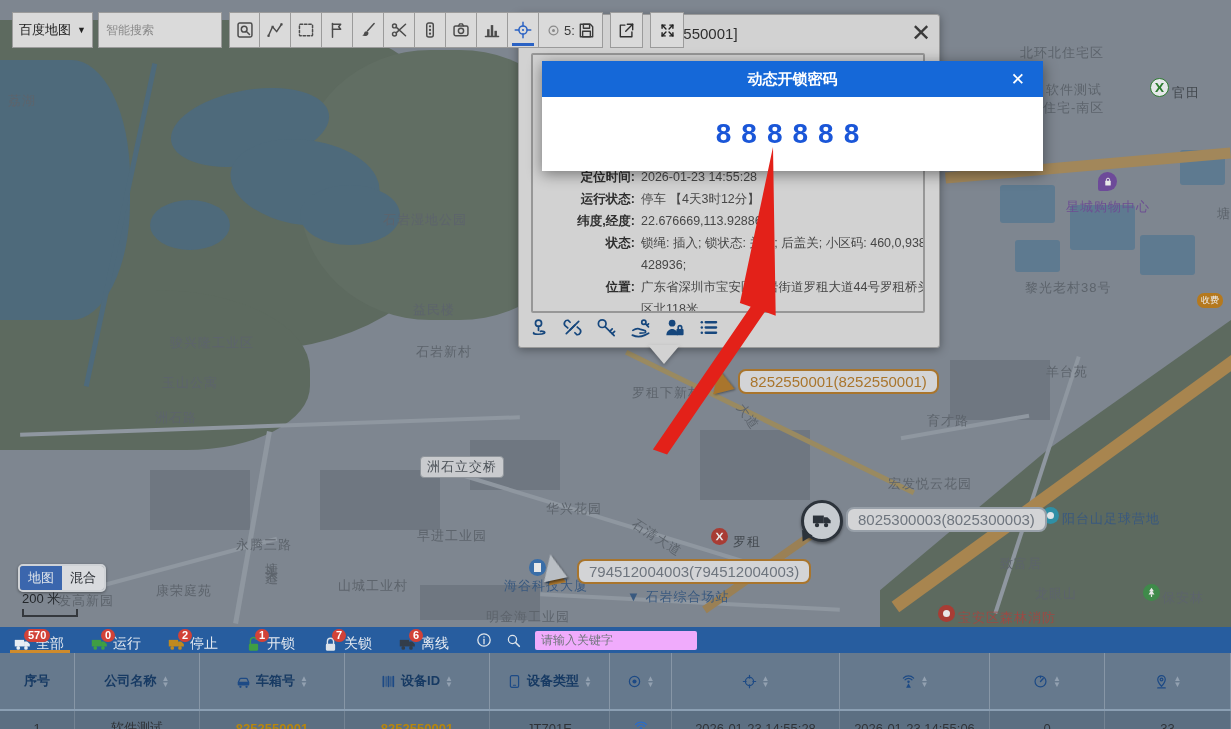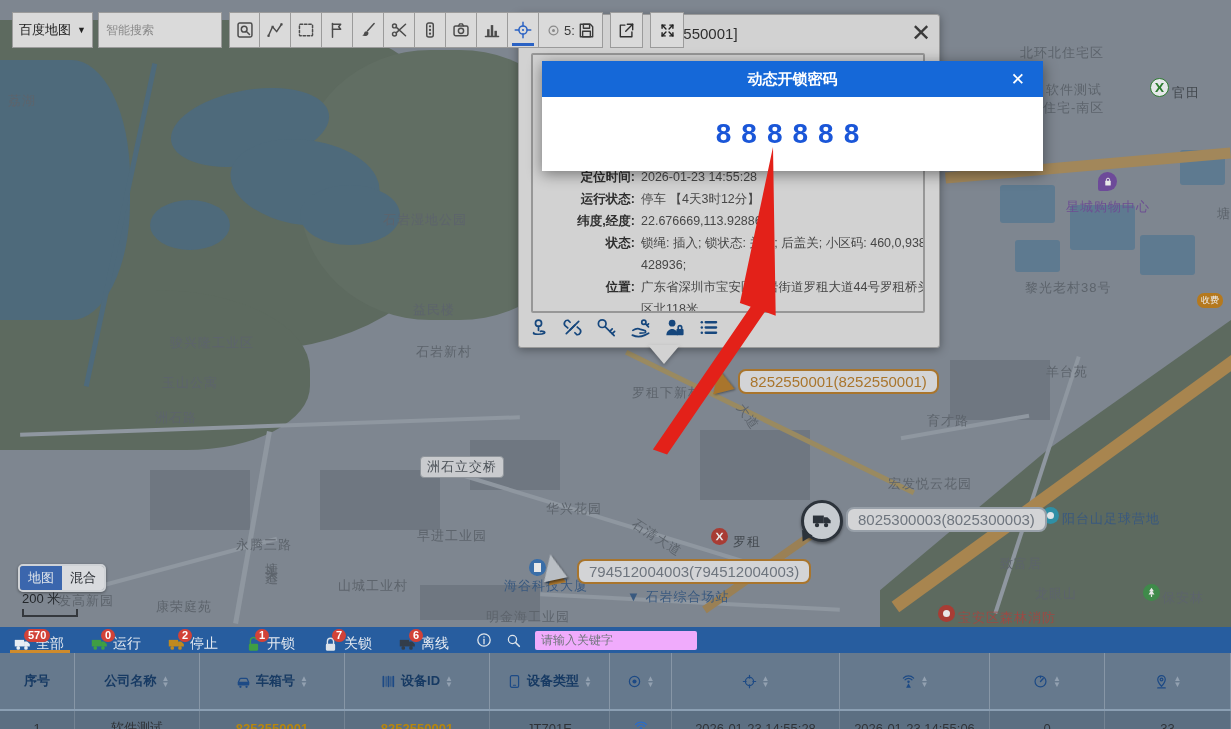--- a/index.html
+++ b/index.html
@@ -147,21 +147,21 @@
       <div class="map-label" style="left:338px;top:577px;">山城工业村</div>
       <div class="map-label lbl-blue" style="left:504px;top:577px;">海谷科技大厦</div>
       <div class="map-label" style="left:486px;top:608px;">明金海工业园</div>
       <div class="map-label lbl-blue" style="left:627px;top:588px;">▼ 石岩综合场站</div>
       <div class="map-label lbl-dark" style="left:733px;top:533px;">罗租</div>
       <div class="map-label lbl-blue" style="left:1062px;top:510px;">阳台山足球营地</div>
       <div class="map-label" style="left:1000px;top:555px;">致富居</div>
       <div class="map-label" style="left:1035px;top:585px;">龙眼山</div>
       <div class="map-label" style="left:1162px;top:589px;">保安林</div>
       <div class="map-label lbl-red" style="left:958px;top:609px;">宝安区森林消防</div>
-      <div class="map-label" style="left:156px;top:598px;">康荣庭苑</div>
+      <div class="map-label" style="left:156px;top:582px;">康荣庭苑</div>
       <div class="map-label" style="left:58px;top:592px;">发高新园</div>
       <div class="poi" style="left:1150px;top:78px;background:#e6e8ea;border:1.5px solid #2f7d32;">
         <svg width="15" height="15" viewBox="0 0 22 22" fill="none" stroke="#2f7d32" stroke-width="1.8" stroke-linecap="round" stroke-linejoin="round">
           <path d="M4.5 4.5l4.5 6.5-4.5 6.5h3.2L11 12.7l3.3 4.8h3.2L13 11l4.5-6.5h-3.2L11 9.3 7.7 4.5z" fill="#2f7d32" stroke="none"></path>
         </svg>
       </div>
       <div class="poi" style="left:711px;top:528px;background:#a83c34;">
         <svg width="13" height="13" viewBox="0 0 22 22" fill="none" stroke="#e8e8e8" stroke-width="1.8" stroke-linecap="round" stroke-linejoin="round">
           <path d="M4.5 4.5l4.5 6.5-4.5 6.5h3.2L11 12.7l3.3 4.8h3.2L13 11l4.5-6.5h-3.2L11 9.3 7.7 4.5z" fill="#e8e8e8" stroke="none"></path>
         </svg>

